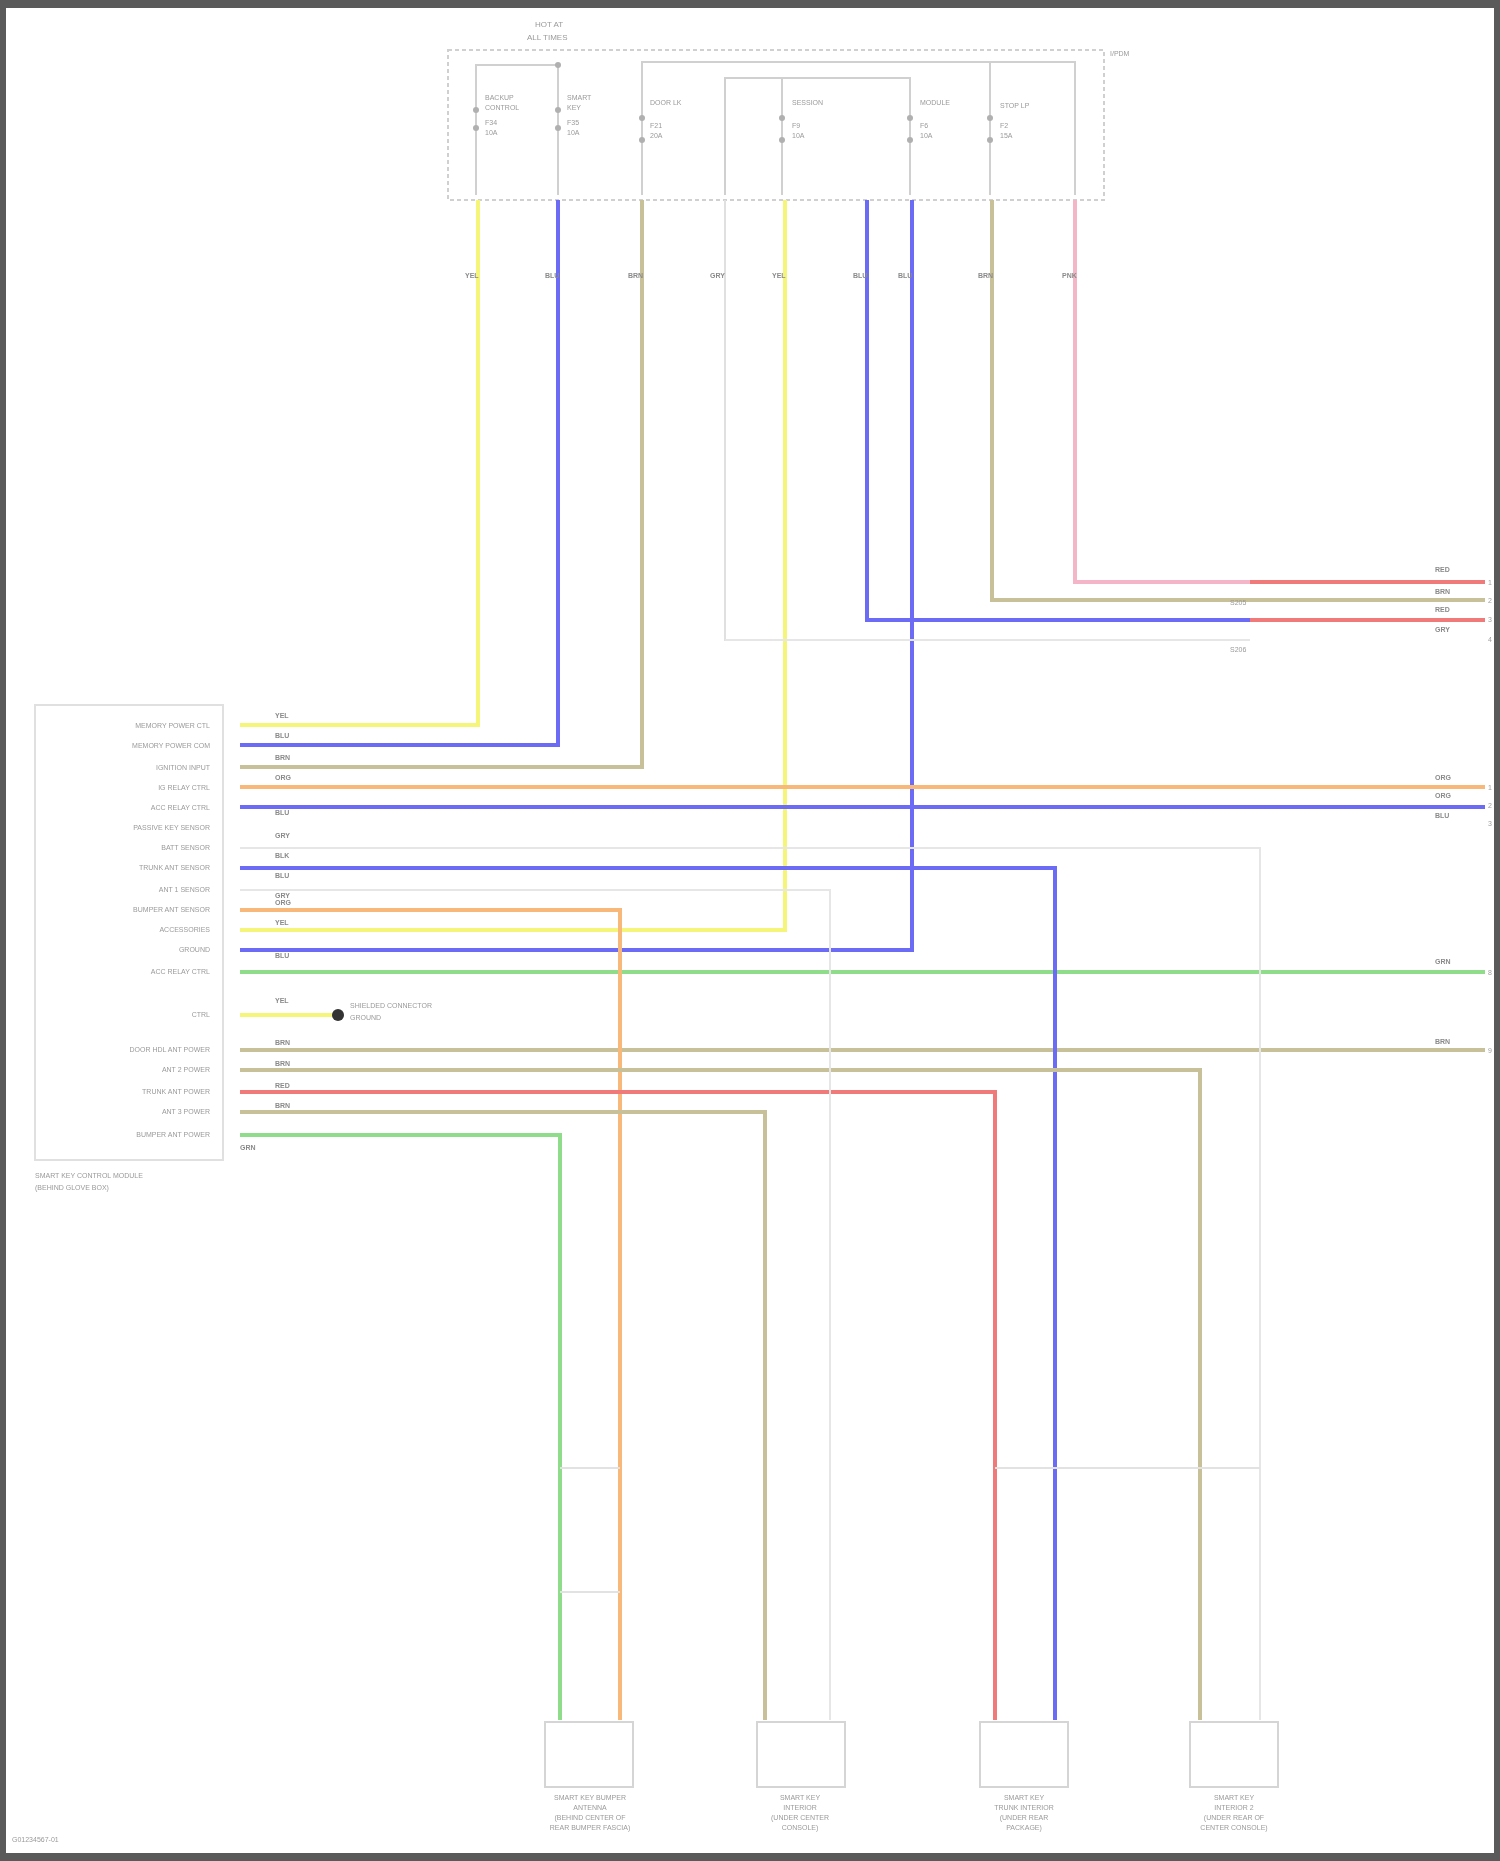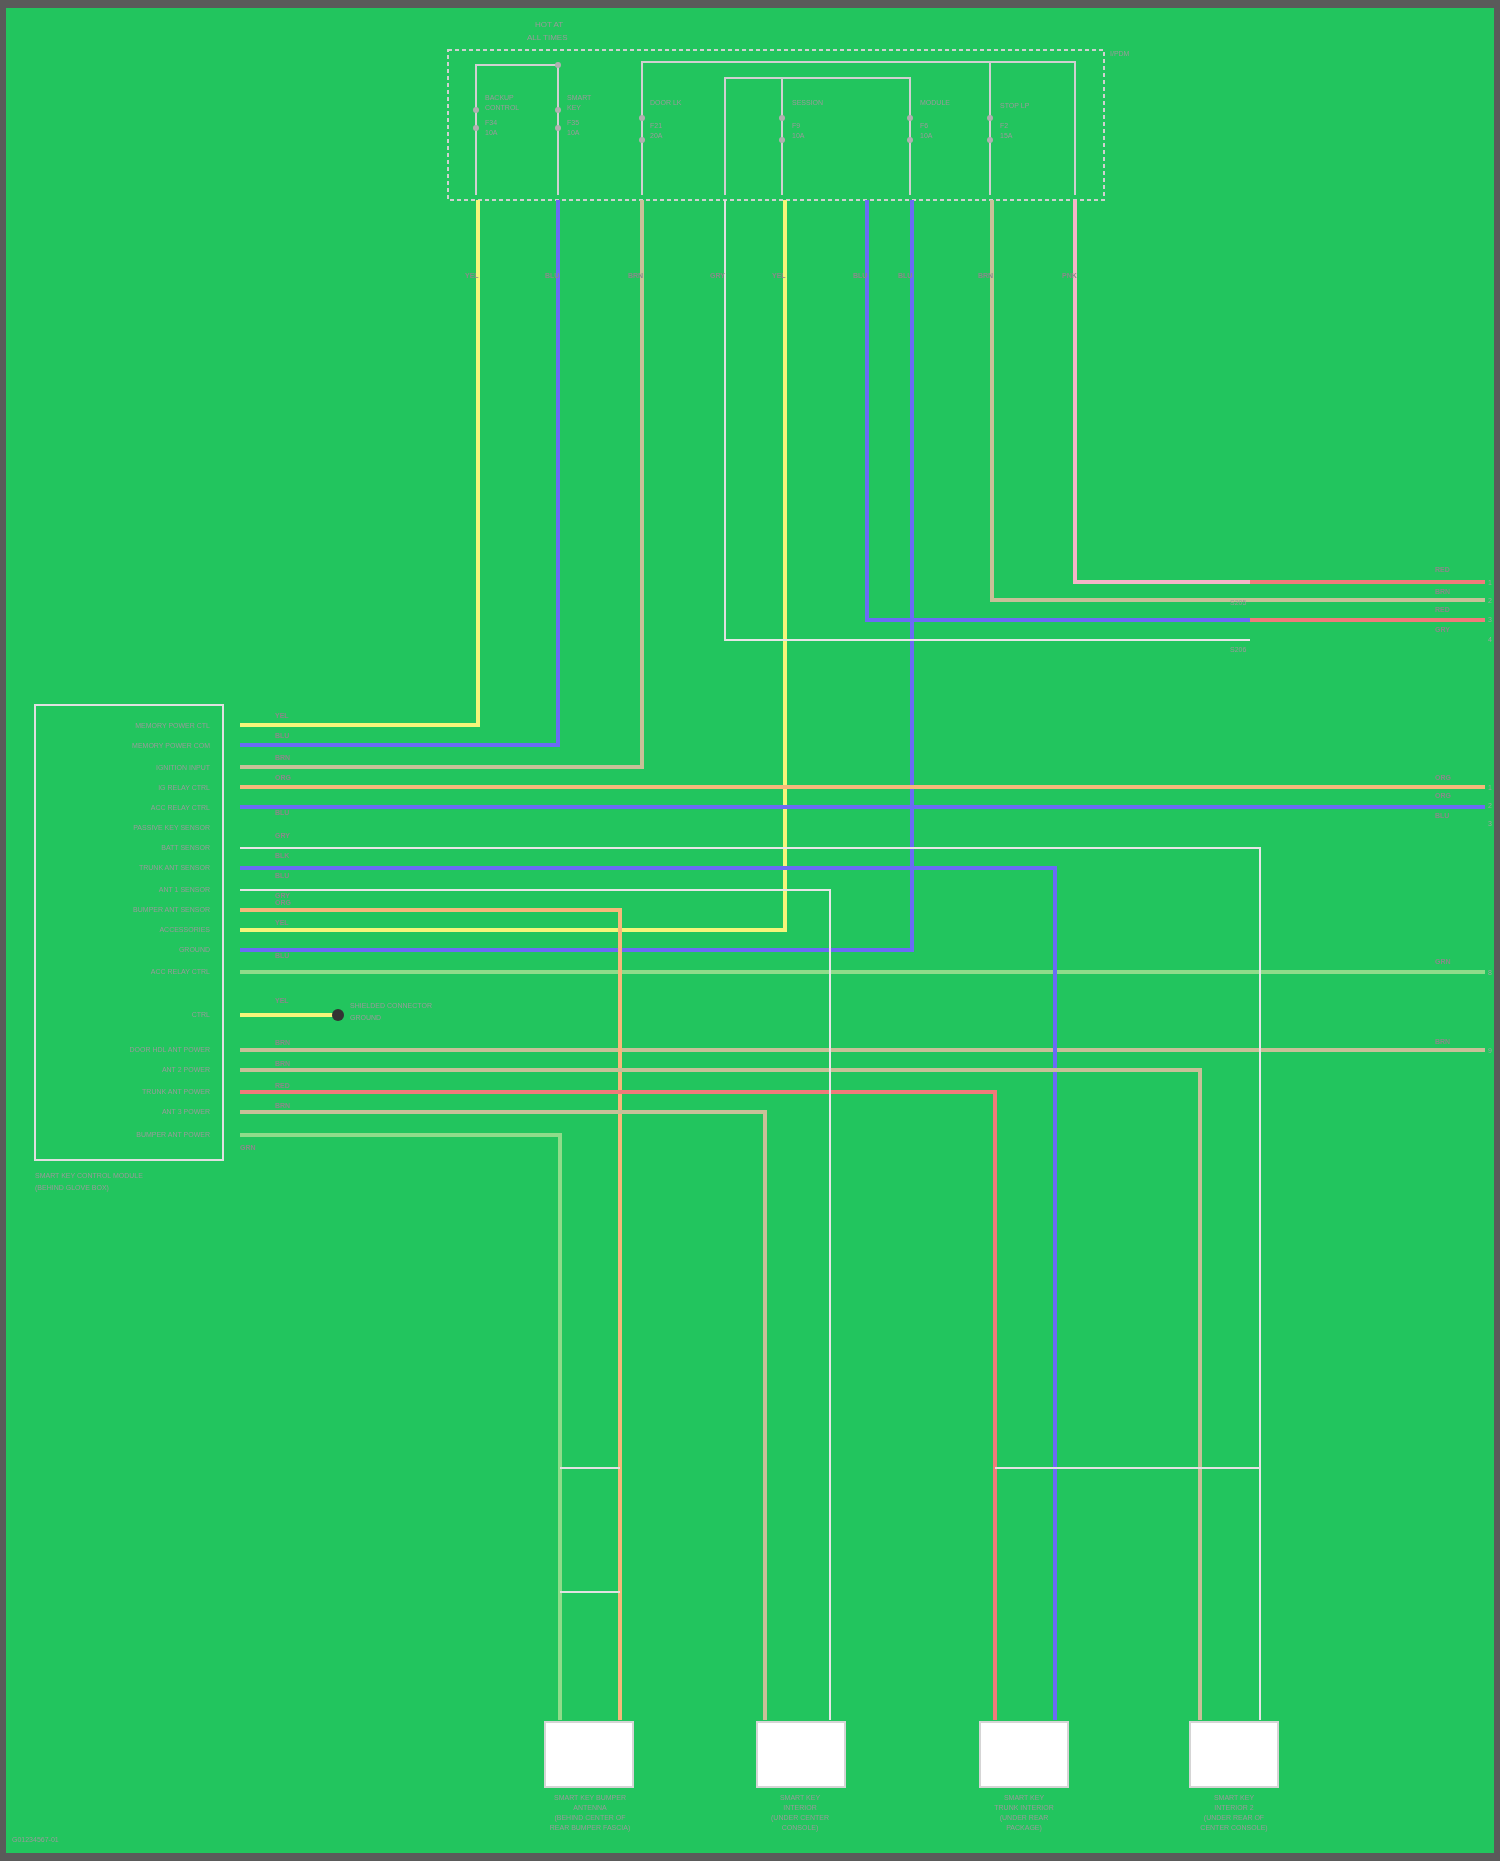--- a/index.html
+++ b/index.html
@@ -1,17 +1,17 @@
 <!DOCTYPE html>
 <html><head>
 <meta charset="utf-8">
 <style>
   html,body{margin:0;padding:0;}
   body{width:1500px;height:1861px;background:#5a5a5a;position:relative;overflow:hidden;font-family:"Liberation Sans",sans-serif;}
-  #sheet{position:absolute;left:6px;top:8px;width:1488px;height:1845px;background:#22c55e;}
+  #sheet{position:absolute;left:6px;top:8px;width:1488px;height:1845px;background:#ffffff;}
   svg{position:absolute;left:0;top:0;}
   .lbl{font-family:"Liberation Sans",sans-serif;fill:#9a9a9a;font-size:7px;}
   .pin{font-family:"Liberation Sans",sans-serif;fill:#a0a0a0;font-size:7px;}
   .title{font-family:"Liberation Sans",sans-serif;fill:#9a9a9a;font-size:8px;}
   .code{font-family:"Liberation Sans",sans-serif;fill:#8a8a8a;font-size:7px;font-weight:bold;}
 </style>
 </head>
 <body>
 
 <div id="sheet">

